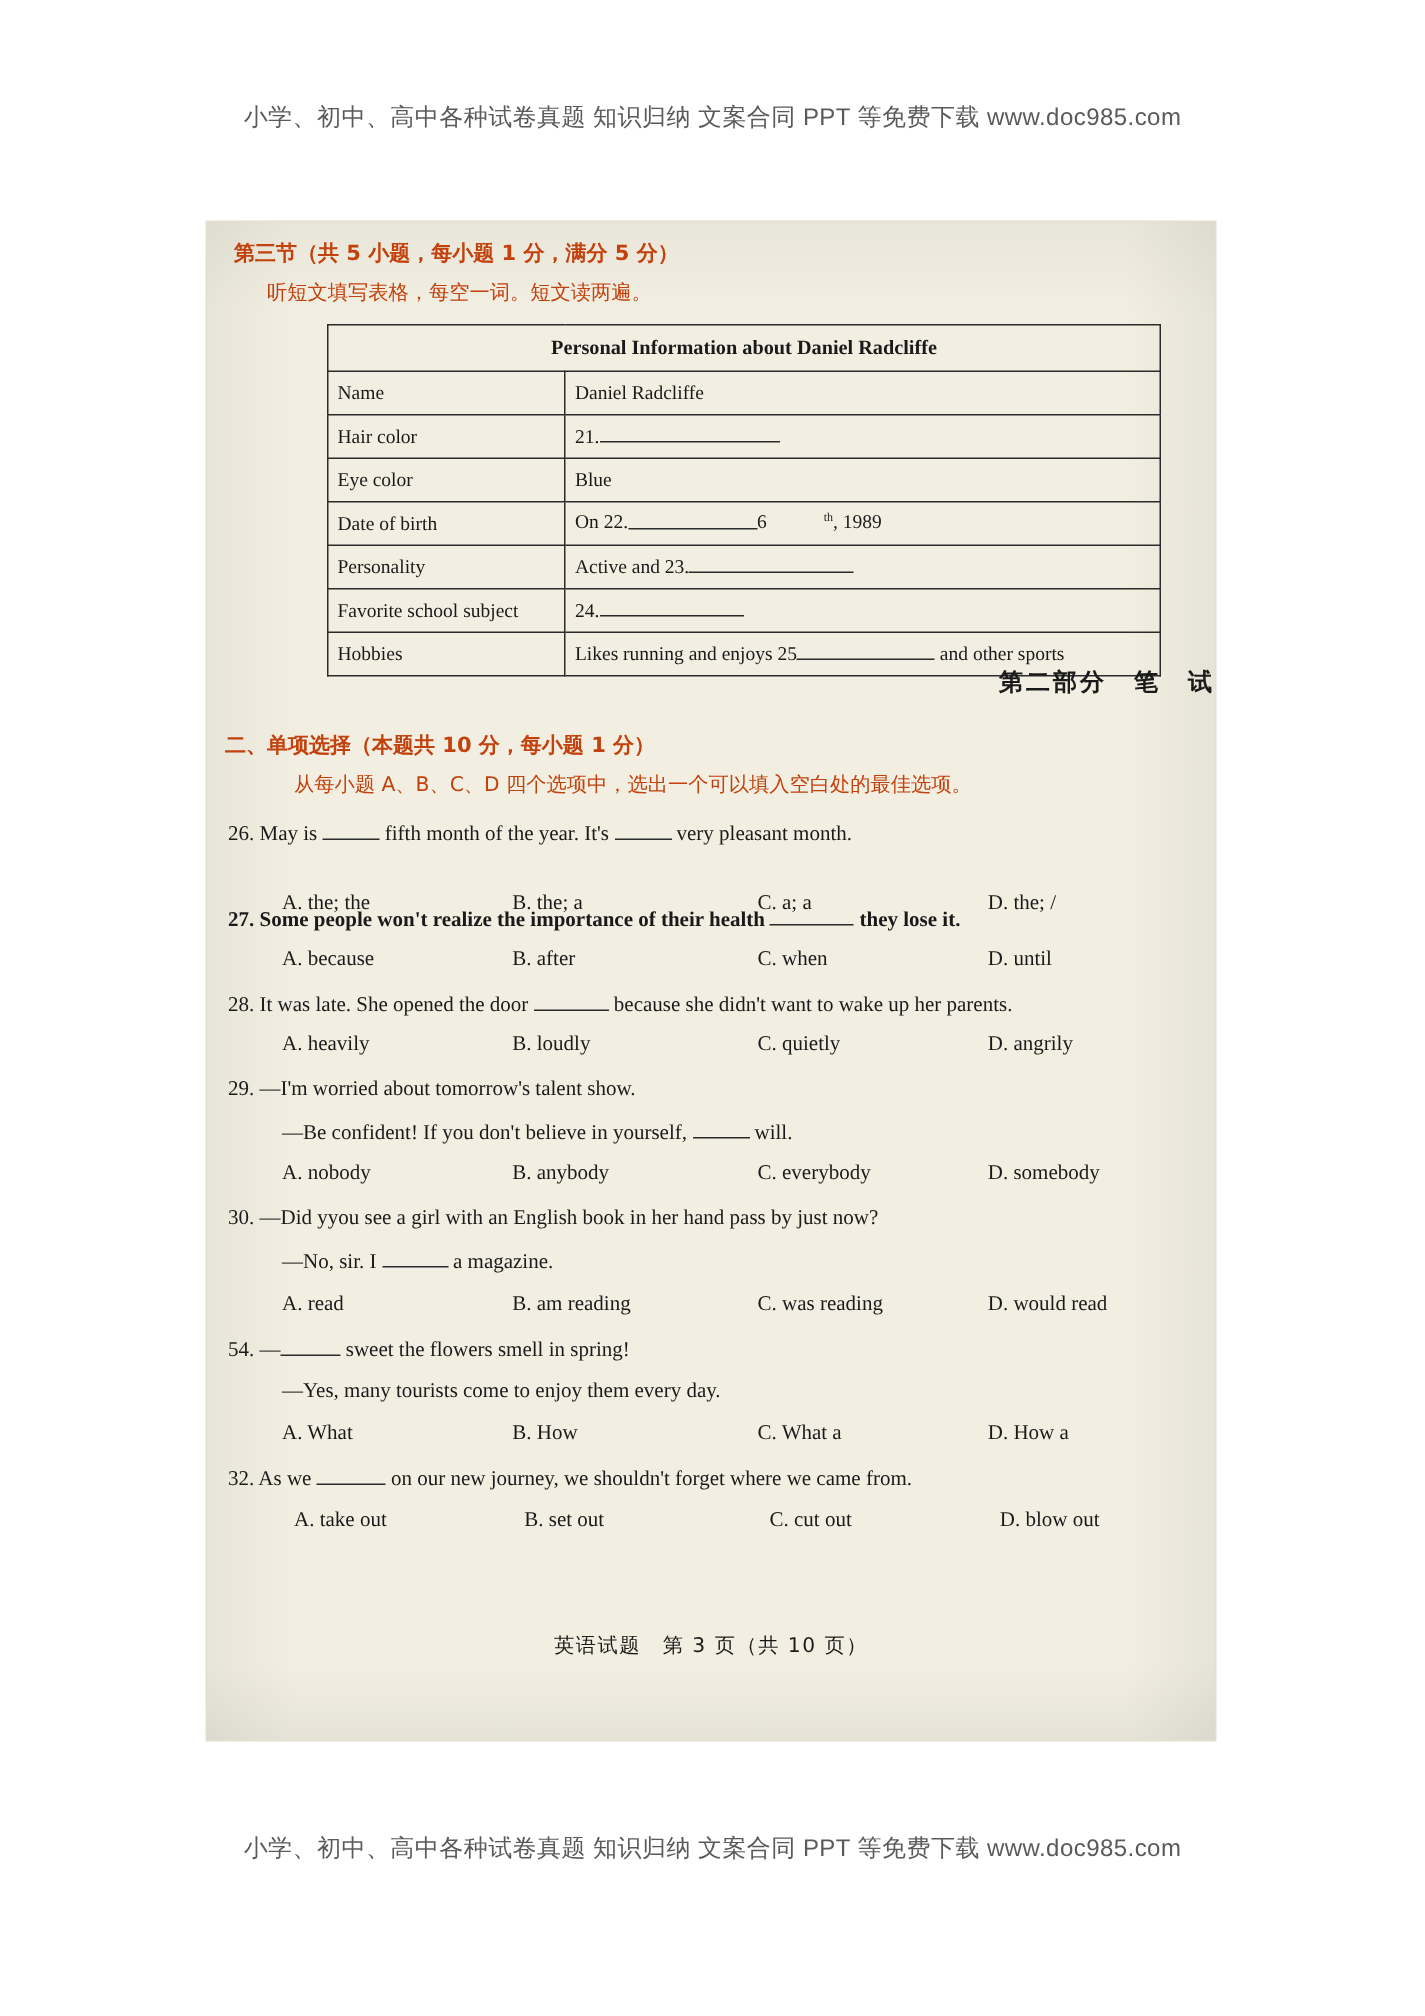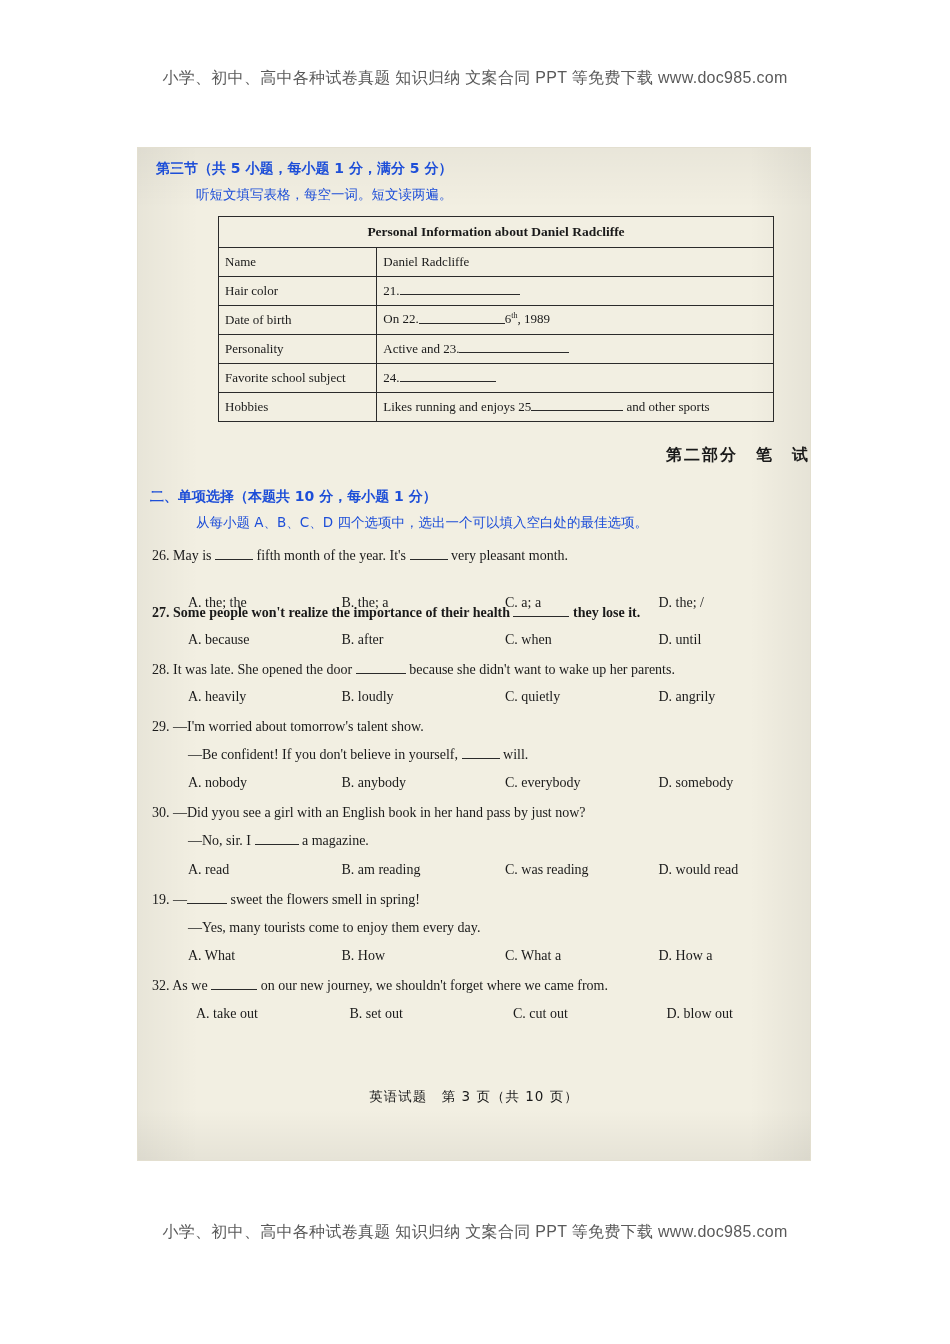--- a/index.html
+++ b/index.html
@@ -53,21 +53,21 @@
     left: 0; top: 0;
     width: 672px;
     height: 1012px;
     padding: 0;
   }
 
   .ln {
     position: absolute;
     white-space: pre;
     font-family: "Liberation Serif", serif;
-    color: #1d4ed8;
+    color: #c2410c;
   }
   .cn { font-family: "DejaVu Sans", sans-serif; }
 
   .sec-head {
     font-size: 14px;
     font-weight: 600;
   }
   .sec-sub {
     font-size: 13.5px;
   }
@@ -95,21 +95,21 @@
     padding: 5px 4px 6px 4px;
   }
   .tbl td.k { width: 150px; }
   .tbl td.v { width: 398px; }
   .blank-line {
     display: inline-block;
     border-bottom: 1px solid #2b2b2b;
     height: 11px;
     vertical-align: baseline;
   }
-  sup { font-size: 8px; vertical-align: super; }
+  sup { font-size: 8px; vertical-align: super; margin-left: 38px; }
 
   .part-title {
     position: absolute;
     left: 0; width: 672px;
     text-align: right;
     font-family: "DejaVu Sans", sans-serif;
     font-weight: bold;
     font-size: 16px;
     letter-spacing: 2px;
   }
@@ -136,34 +136,38 @@
 </head>
 <body>
 
 <div class="watermark top">小学、初中、高中各种试卷真题 知识归纳 文案合同 PPT 等免费下载   www.doc985.com</div>
 <div class="watermark bottom">小学、初中、高中各种试卷真题 知识归纳 文案合同 PPT 等免费下载   www.doc985.com</div>
 
 <div class="scan">
   <div class="page-inner">
 
     <div class="ln sec-head cn" style="left:18px; top:12px;">第三节（共 5 小题，每小题 1 分，满分 5 分）</div>
-    <div class="ln sec-sub cn" style="left:58px; top:38px;text-align:right;">听短文填写表格，每空一词。短文读两遍。</div>
+    <div class="ln sec-sub cn" style="left:40px; top:38px;text-align:right;">听短文填写表格，每空一词。短文读两遍。</div>
 
     <table class="tbl">
       <tbody>
           <tr>
         <th colspan="2">Personal Information about Daniel Radcliffe</th>
       </tr>
       <tr>
         <td class="k">Name</td>
         <td class="v">Daniel Radcliffe</td>
       </tr>
       <tr>
         <td class="k">Hair color</td>
         <td class="v"><span>21.</span><span class="blank-line" style="width:120px;"></span></td>
+      </tr>
+      <tr>
+        <td class="k">Eye color</td>
+        <td class="v">Blue</td>
       </tr>
       <tr>
         <td class="k">Date of birth</td>
         <td class="v"><span>On 22.</span><span class="blank-line" style="width:86px;"></span><span>6</span><sup>th</sup><span>, 1989</span></td>
       </tr>
       <tr>
         <td class="k">Personality</td>
         <td class="v"><span>Active and 23.</span><span class="blank-line" style="width:110px;"></span></td>
       </tr>
       <tr>
@@ -249,21 +253,21 @@
       <span>a magazine.</span>
     </div>
     <div class="opts" style="left:50px; top:714px;">
       <span class="o1">A. read</span>
       <span class="o2">B. am reading</span>
       <span class="o3">C. was reading</span>
       <span class="o4">D. would read</span>
     </div>
 
     <div class="q" style="left:14px; top:744px;">
-      <span>19.</span>
+      <span>54.</span>
       <span>—</span><span class="u" style="width:40px;"></span>
       <span>sweet the flowers smell in spring!</span>
     </div>
     <div class="q" style="left:50px; top:772px;">
       <span>—Yes, many tourists come to enjoy them every day.</span>
     </div>
     <div class="opts" style="left:50px; top:800px;">
       <span class="o1">A. What</span>
       <span class="o2">B. How</span>
       <span class="o3">C. What a</span>

